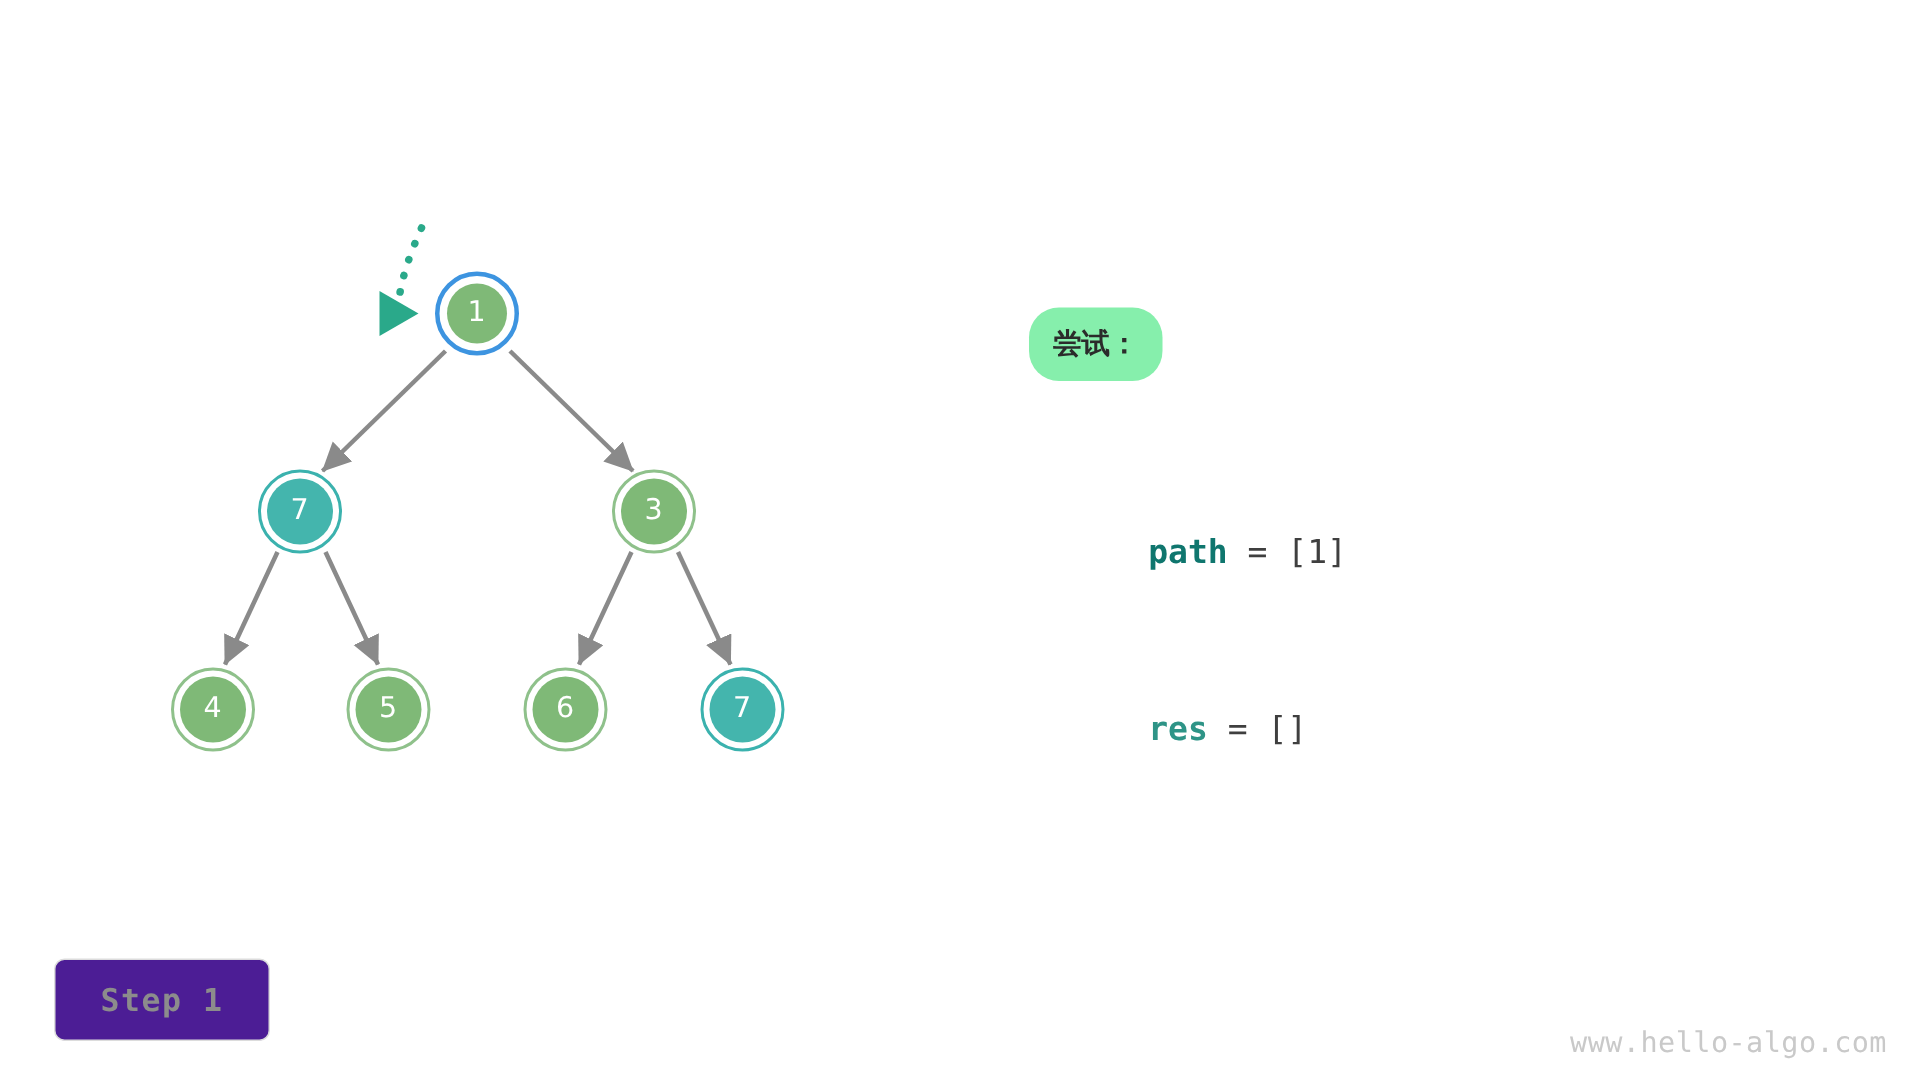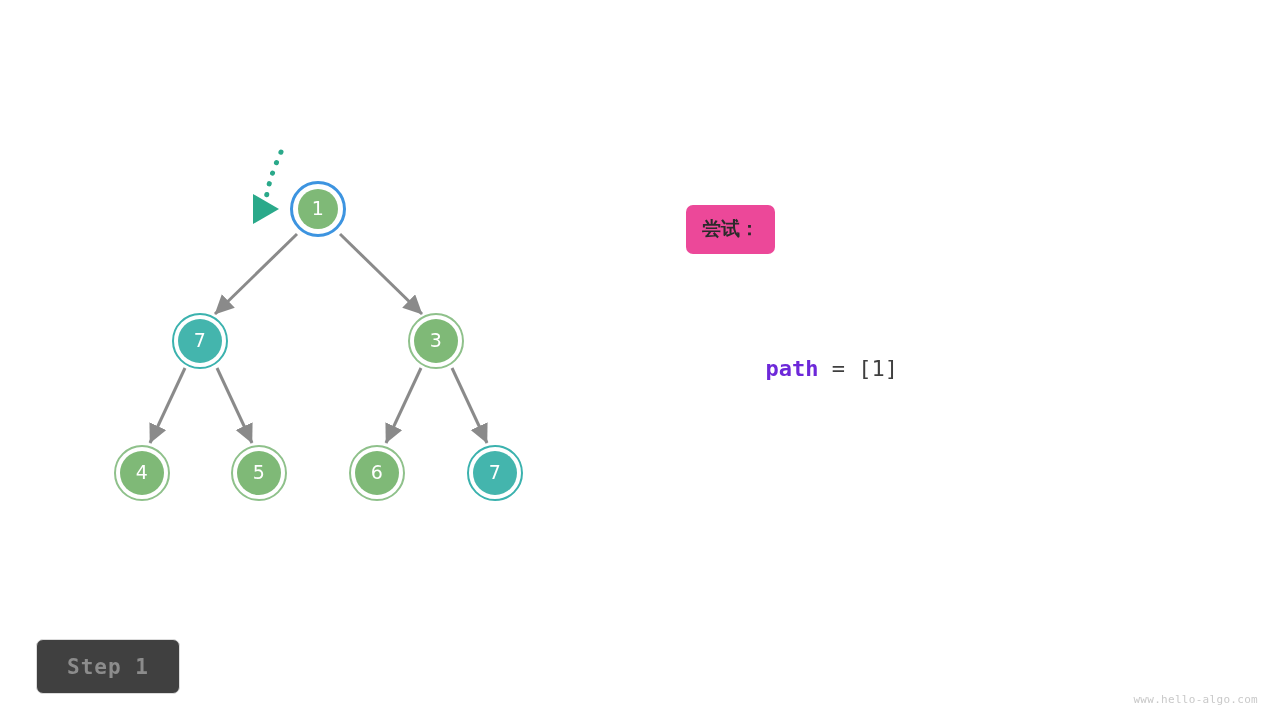--- a/index.html
+++ b/index.html
@@ -74,22 +74,22 @@
   }
   .hint-row {
     display: flex;
     align-items: baseline;
     font-size: 19px;
     color: #3a3a3a;
     white-space: nowrap;
     font-family: "DejaVu Sans", "Liberation Sans", sans-serif;
   }
   .hint-row.highlight {
-    background: #ec4899;
-    border-radius: 7px;
+    background: #86efac;
+    border-radius: 20px;
     padding: 11px 16px 12px 16px;
     margin: 0 0 0 0;
     display: inline-flex;
     align-self: flex-start;
   }
   .hint-row.plain {
     padding: 11px 16px 12px 16px;
   }
   .hint-key {
     font-weight: bold;
@@ -100,52 +100,52 @@
   }
 
   .var-row {
     font-family: "DejaVu Sans Mono", "Liberation Mono", monospace;
     font-size: 22px;
     white-space: pre;
     position: absolute;
     left: 0;
   }
   .var-name { font-weight: bold; }
-  .var-name.path { color: #6d28d9; }
+  .var-name.path { color: #0f766e; }
   .var-name.res  { color: #2e9487; }
   .var-rest { color: #3f3f3f; }
 
   
   #step-badge {
     position: absolute;
     left: 36px;
     top: 639px;
     width: 144px;
     height: 55px;
     border: 1px solid #dcdcdc;
     border-radius: 7px;
-    background: #404040;
+    background: #4c1d95;
     display: flex;
     align-items: center;
     justify-content: center;
     font-family: "DejaVu Sans Mono", "Liberation Mono", monospace;
     font-size: 21px;
     font-weight: bold;
     color: #8c8c8c;
     letter-spacing: 1px;
     box-sizing: border-box;
   }
 
   
   #watermark {
     position: absolute;
     right: 22px;
     bottom: 14px;
     font-family: "DejaVu Sans Mono", "Liberation Mono", monospace;
-    font-size: 11px;
+    font-size: 19px;
     color: #c9c9c9;
     letter-spacing: 0.3px;
   }
 
   svg.edges {
     position: absolute;
     left: 0;
     top: 0;
     width: 1280px;
     height: 720px;
@@ -220,20 +220,23 @@
 
     <div class="hint-row highlight">
       <span class="hint-key">尝试：</span>
     </div>
 
 
     <div class="var-row" style="top:126px;">
       <span class="var-name path">path</span><span class="var-rest"> = [1]</span>
     </div>
 
+    <div class="var-row" style="top:244px;">
+      <span class="var-name res">res</span><span class="var-rest"> = []</span>
+    </div>
 
   </div>
 
   <div id="step-badge">
     <span>Step 1</span>
   </div>
 
   <div id="watermark">
     <span>www.hello-algo.com</span>
   </div>

